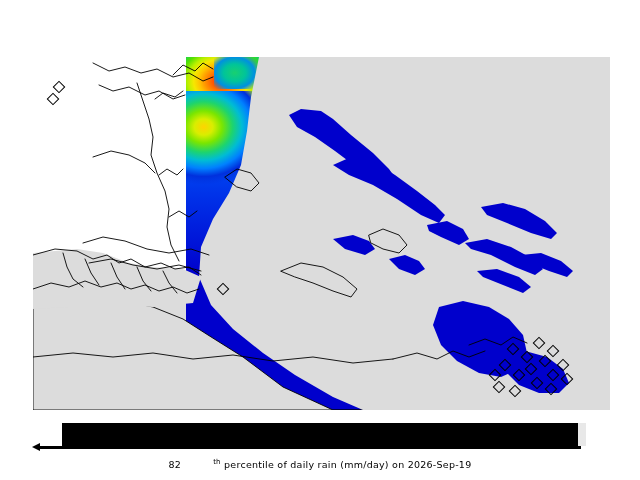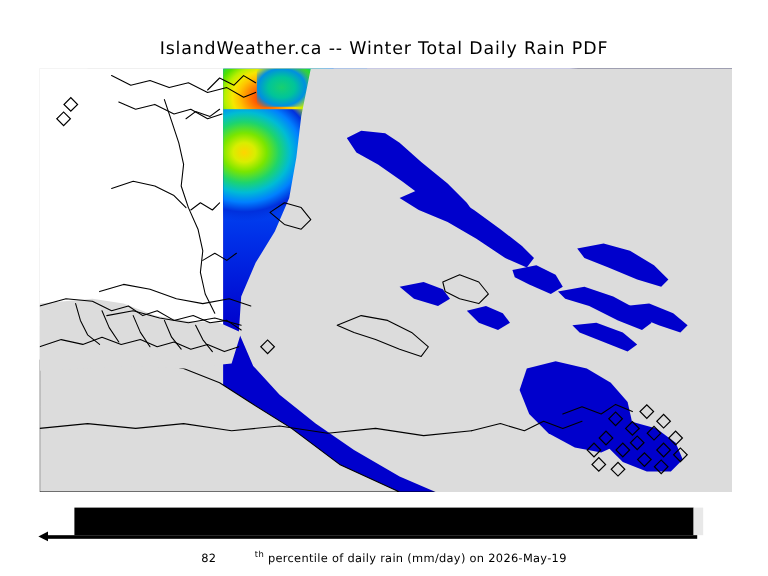--- a/index.html
+++ b/index.html
@@ -111,21 +111,20 @@
     font-size:9.5px;letter-spacing:0.25px;color:#000;
     white-space:nowrap;
   }
   .caption sup{font-size:7px;vertical-align:super;margin-left:32px;}
 </style>
 </head>
 <body>
 
 <div id="app">
 
-  <div class="title">IslandWeather.ca -- Winter Total Daily Rain PDF</div>
 
   <div class="map-panel">
 
     <div class="outside-domain"></div>
     <div class="outside-domain2"></div>
 
     <div class="data-field">
       <div class="field-base"></div>
       <div class="field-edge"></div>
       <div class="hotspot"></div>
@@ -275,16 +274,16 @@
   </div>
 
   <div class="cbar-wrap">
     <div class="cbar"></div>
     <div class="cbar-tail"></div>
   </div>
   <div class="cbar-rule"></div>
   <div class="cbar-arrow"></div>
 
   <div class="caption">
-    <span>82</span><sup>th</sup><span> percentile of daily rain (mm/day) on 2026-May-19</span>
+    <span>82</span><sup>th</sup><span> percentile of daily rain (mm/day) on 2026-Sep-19</span>
   </div>
 
 </div>
 
 </body></html>

